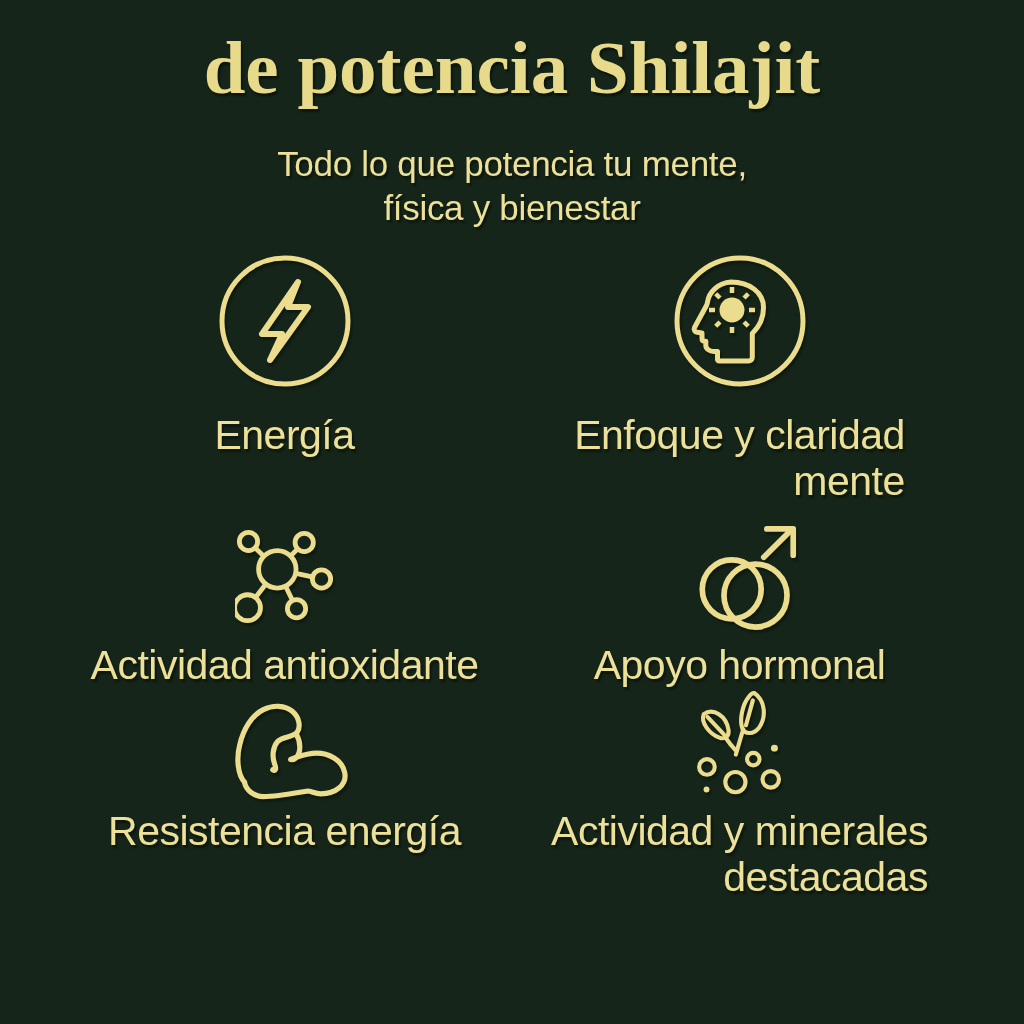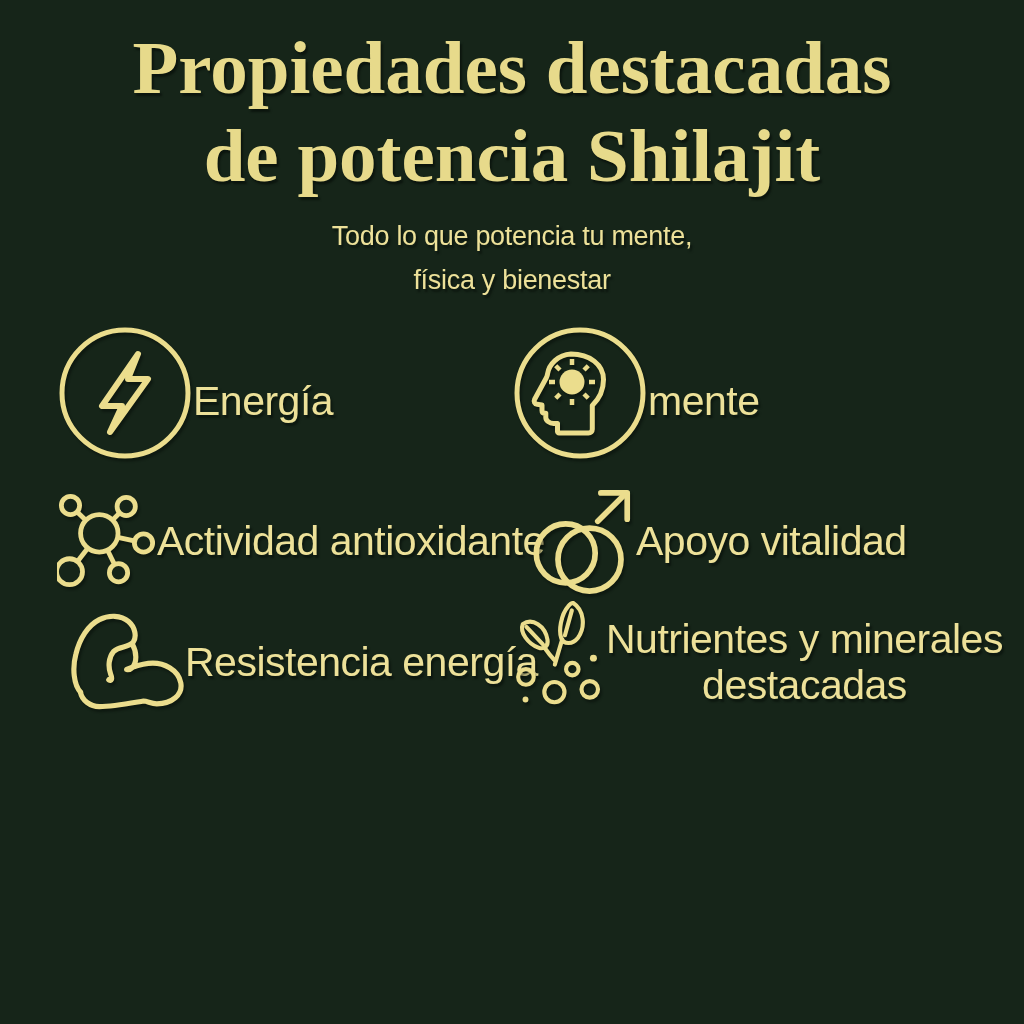--- a/index.html
+++ b/index.html
@@ -22,36 +22,36 @@
   .title{
     font-family:"Liberation Serif","DejaVu Serif",serif;
     font-weight:600;
     font-size:75px;
     line-height:88px;
     color:var(--title-gold);
     text-shadow:2px 3px 2px rgba(4,10,6,.55);
     letter-spacing:0;
   }
   .subtitle{
-    margin-top:14px;
-    font-size:27px;
+    margin-top:30px;
+    font-size:35px;
     line-height:44px;
     letter-spacing:-.3px;
     color:var(--text-gold);
     text-shadow:2px 3px 2px rgba(4,10,6,.5);
   }
 
   
   .features{
     display:grid;
     grid-template-columns:455px 455px;
     width:910px;
     margin:16px 0 0 57px;
   }
-  .cell{display:flex;align-items:center;text-align:center}
+  .cell{display:flex;flex-direction:column;align-items:center;text-align:right}
   .icon-wrap{
     display:flex;align-items:center;justify-content:center;
     color:var(--icon-gold);
     filter:drop-shadow(2px 3px 1px rgba(4,10,6,.45));
   }
   
   .row1 .icon-wrap{height:150px}
   
   .row2 .icon-wrap{height:130px;align-items:flex-end}
   .cell-molecule .icon-wrap{padding-bottom:8px}
@@ -60,33 +60,32 @@
 
   .label{
     margin-top:16px;
     font-size:41px;
     line-height:46px;
     letter-spacing:-.5px;
     color:var(--text-gold);
     text-shadow:2px 3px 2px rgba(4,10,6,.5);
     white-space:nowrap;
   }
-  .row2 .label,.row3 .label{}
+  .row2 .label,.row3 .label{margin-top:8px}
 
   svg{display:block}
   .stroke{fill:none;stroke:currentColor}
 </style>
 </head>
 <body>
 
 <div class="canvas">
 
   <div class="header">
     <div class="title">
-      <div>Propiedades destacadas</div>
       <div>de potencia Shilajit</div>
     </div>
     <div class="subtitle">
       <div>Todo lo que potencia tu mente,</div>
       <div>física y bienestar</div>
     </div>
   </div>
 
   <div class="features">
 
@@ -136,20 +135,21 @@
             <g transform="rotate(270)">
                 <line y1="-17" y2="-23"></line>
               </g>
             <g transform="rotate(315)">
                 <line y1="-17" y2="-23"></line>
               </g>
           </g>
         </svg>
       </div>
       <div class="label">
+        <div>Enfoque y claridad</div>
         <div>mente</div>
       </div>
     </div>
 
     <div class="cell row2 cell-molecule">
       <div class="icon-wrap">
         <svg width="100" height="98" viewBox="0 0 104 102">
           <g class="stroke" stroke-width="5">
             <line x1="44" y1="43" x2="14" y2="14"></line>
             <line x1="44" y1="43" x2="72" y2="15"></line>
@@ -175,21 +175,21 @@
         <svg width="124" height="112" viewBox="0 0 120 108">
           <g class="stroke" stroke-width="5.5" stroke-linecap="round" stroke-linejoin="round">
             <circle cx="52" cy="65" r="28.5"></circle>
             <circle cx="75" cy="71" r="30.5"></circle>
             <line x1="83" y1="34" x2="110" y2="7"></line>
             <polyline points="86,6.5 111.5,6.5 111.5,32"></polyline>
           </g>
         </svg>
       </div>
       <div class="label">
-        <div>Apoyo vitalidad</div>
+        <div>Apoyo hormonal</div>
         <div></div>
       </div>
     </div>
 
     <div class="cell row3">
       <div class="icon-wrap">
         <svg width="128" height="98" viewBox="0 0 136 104">
           <g class="stroke" stroke-width="5.5" stroke-linecap="round" stroke-linejoin="round">
             <path d="M25 85 C18 78 16 60 20 45 C24 28 33 14 45 8
                      C55 3 68 3 76 10 C83 16 85 26 81 32
@@ -225,19 +225,19 @@
             <circle cx="8" cy="82" r="8.5"></circle>
             <circle cx="58.5" cy="73.5" r="6.8"></circle>
             <circle cx="39" cy="98.5" r="11"></circle>
             <circle cx="77.5" cy="95.5" r="9"></circle>
           </g>
           <circle cx="81.5" cy="61.5" r="3.8" fill="currentColor"></circle>
           <circle cx="7.5" cy="106.5" r="3.2" fill="currentColor"></circle>
         </svg>
       </div>
       <div class="label">
-        <div>Nutrientes y minerales</div>
+        <div>Actividad y minerales</div>
         <div>destacadas</div>
       </div>
     </div>
 
   </div>
 </div>
 
 </body></html>

